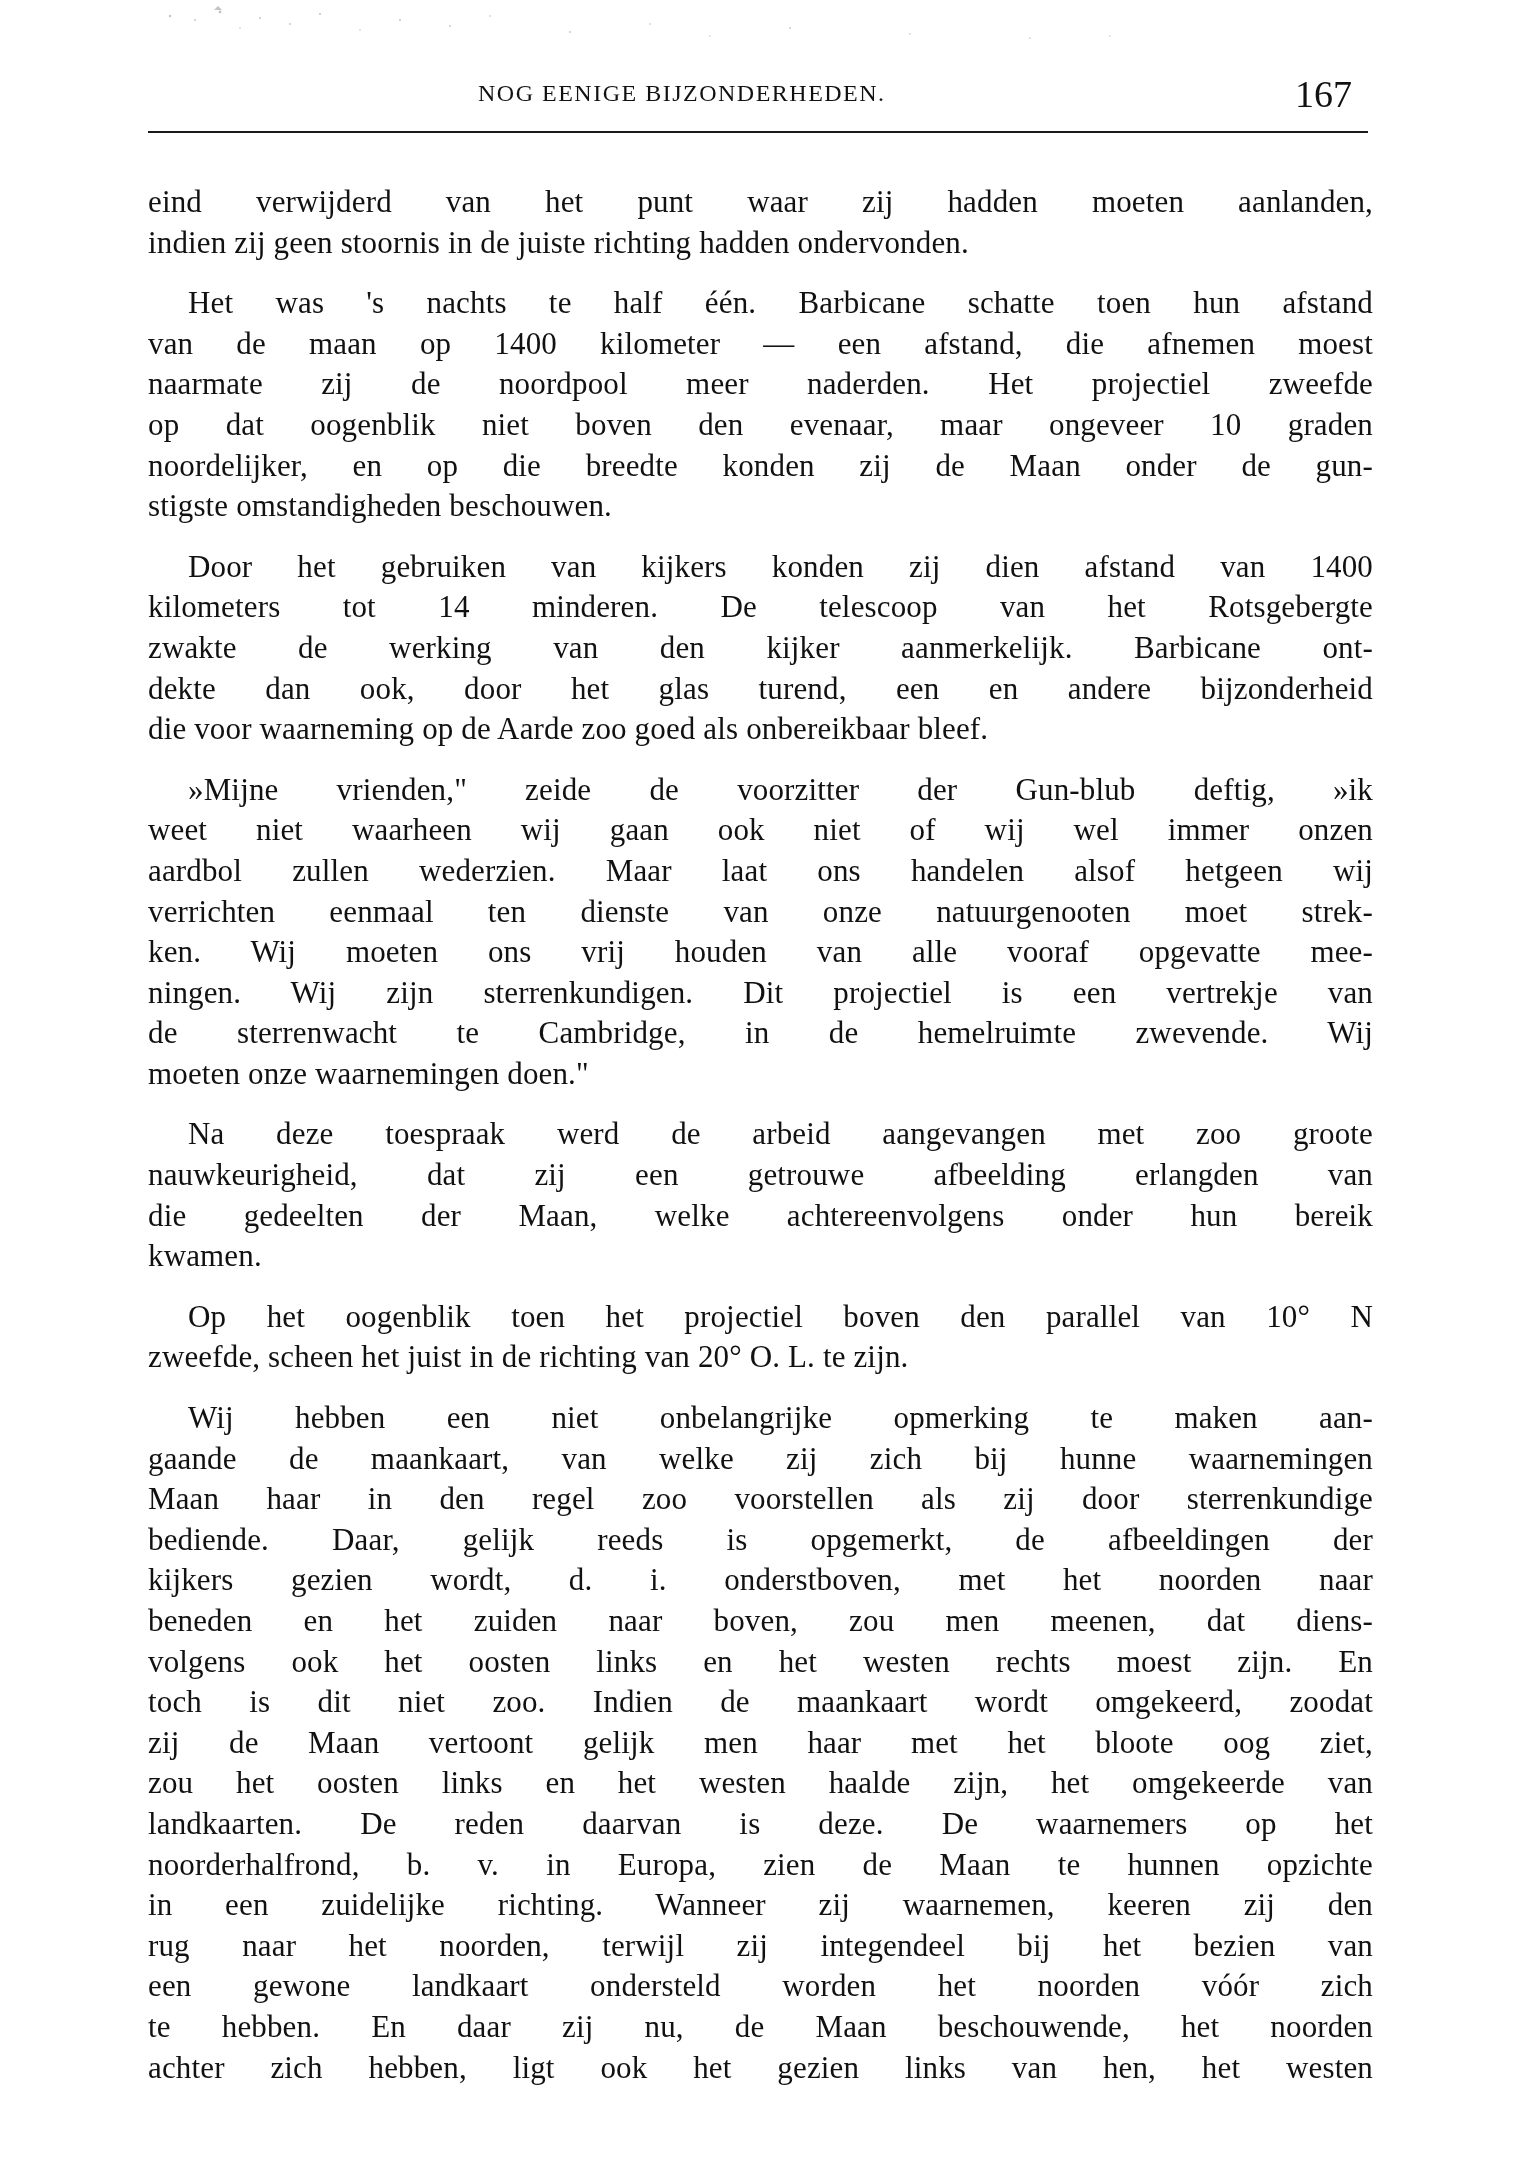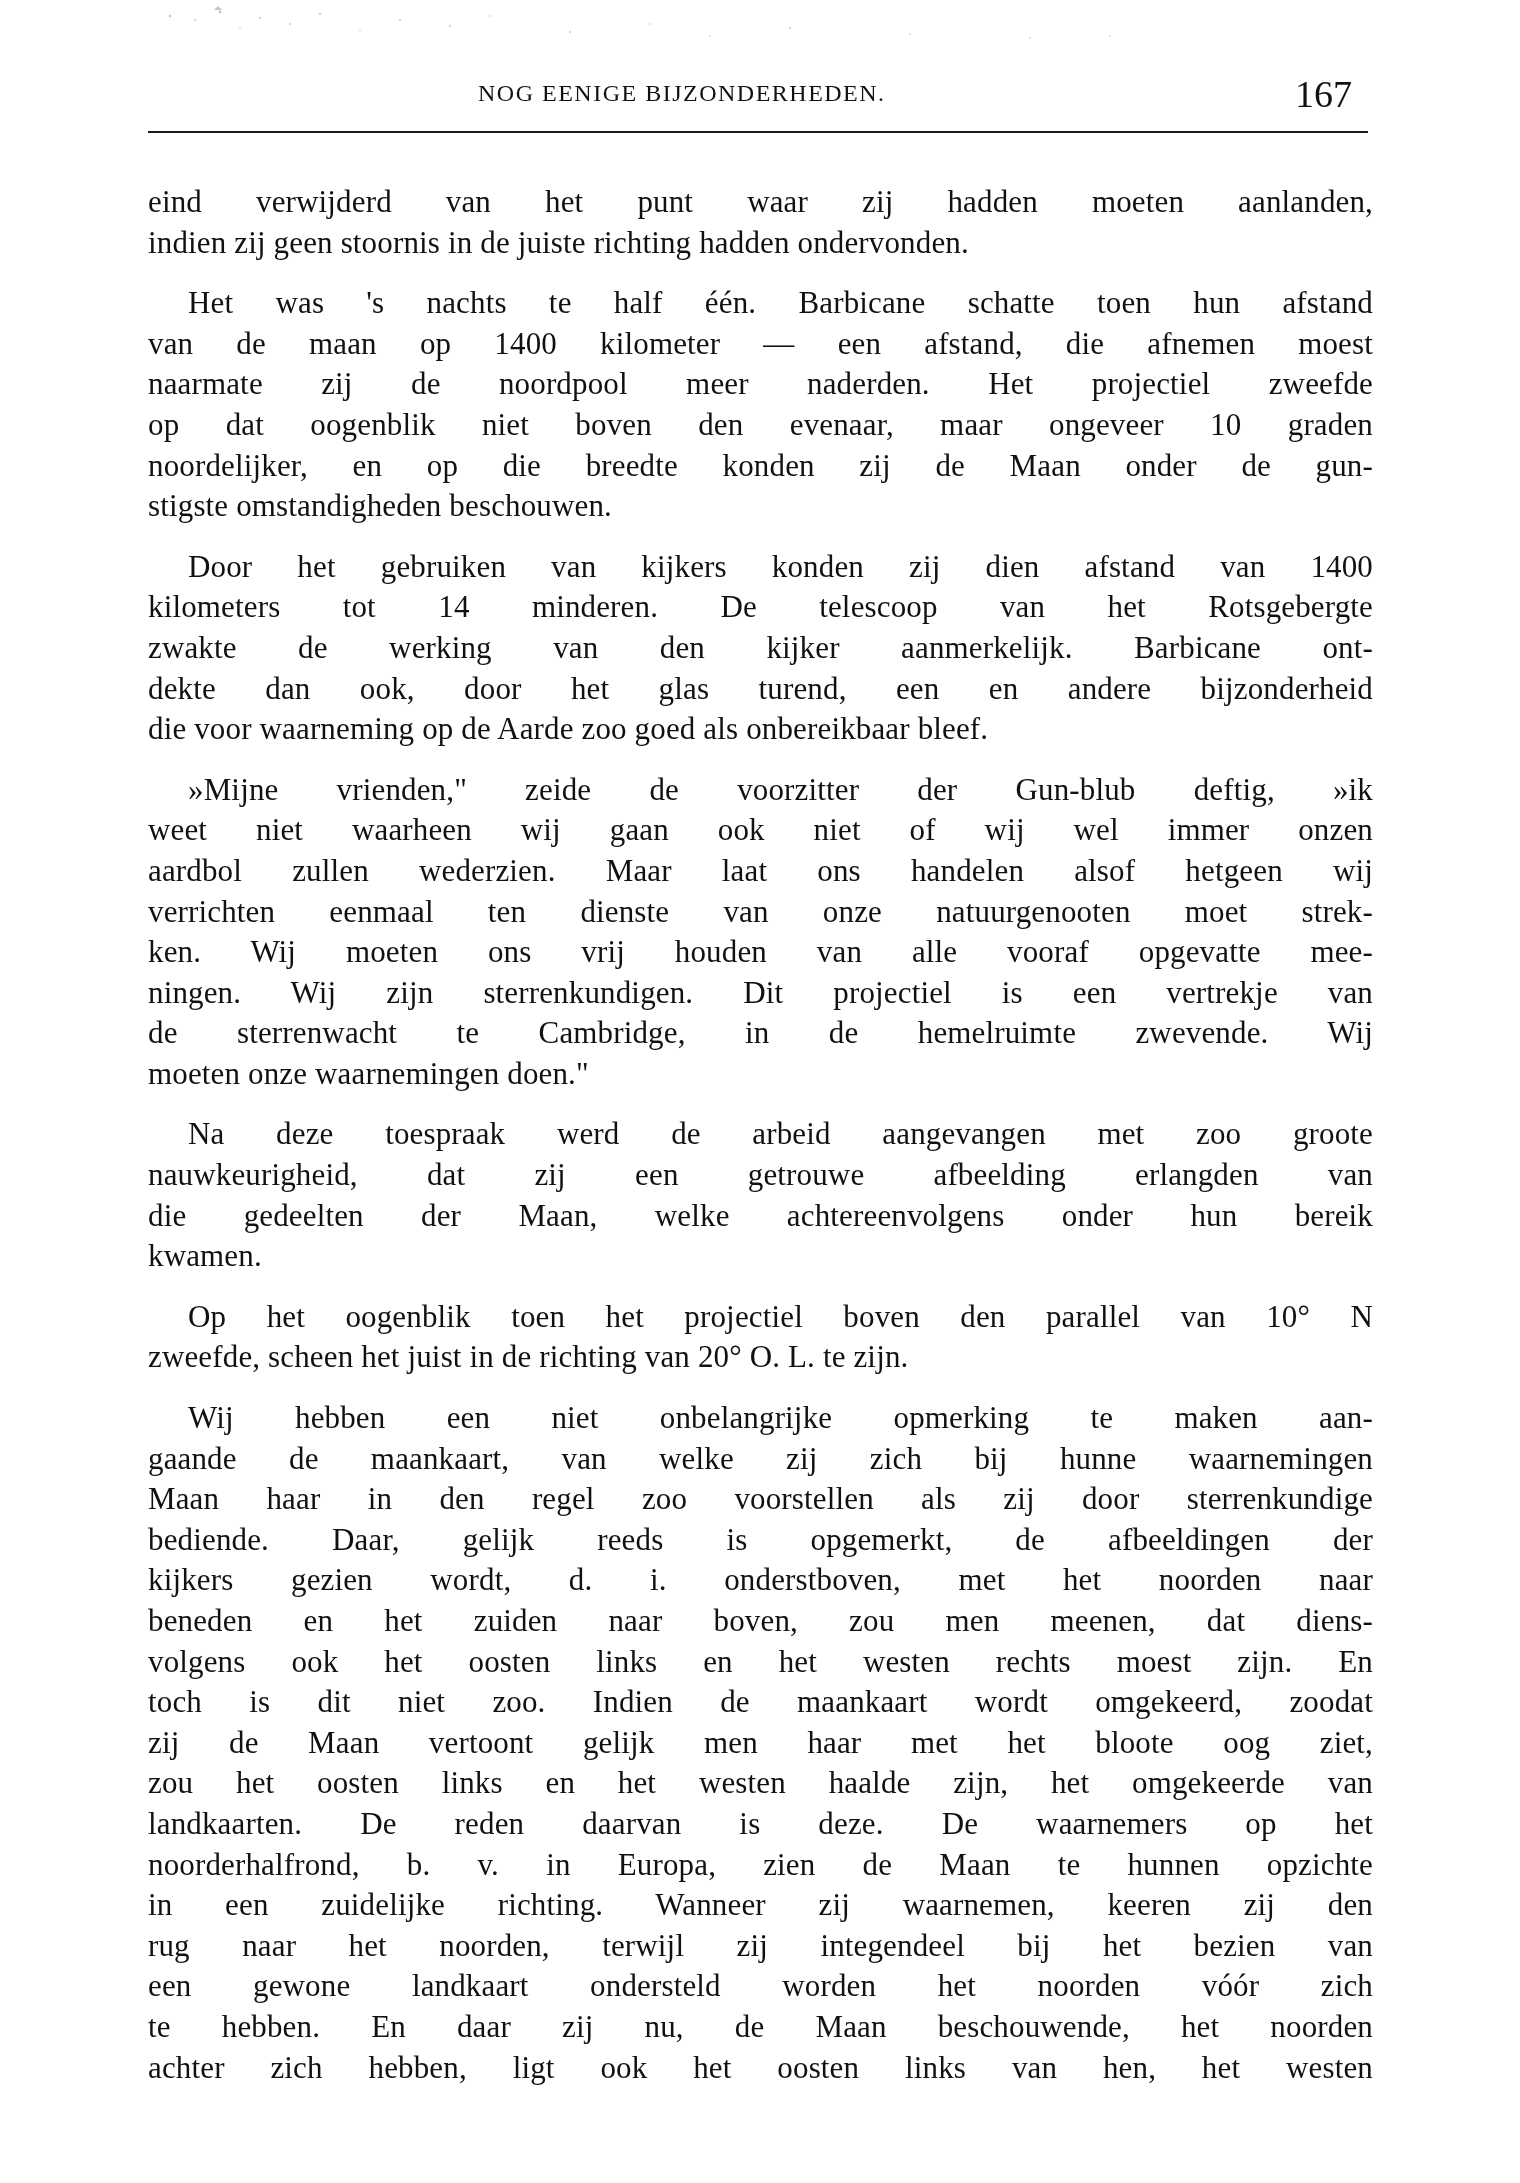--- a/index.html
+++ b/index.html
@@ -154,16 +154,16 @@
       <span class="line">volgens ook het oosten links en het westen rechts moest zijn. En</span>
       <span class="line">toch is dit niet zoo. Indien de maankaart wordt omgekeerd, zoodat</span>
       <span class="line">zij de Maan vertoont gelijk men haar met het bloote oog ziet,</span>
       <span class="line">zou het oosten links en het westen haalde zijn, het omgekeerde van</span>
       <span class="line">landkaarten. De reden daarvan is deze. De waarnemers op het</span>
       <span class="line">noorderhalfrond, b. v. in Europa, zien de Maan te hunnen opzichte</span>
       <span class="line">in een zuidelijke richting. Wanneer zij waarnemen, keeren zij den</span>
       <span class="line">rug naar het noorden, terwijl zij integendeel bij het bezien van</span>
       <span class="line">een gewone landkaart ondersteld worden het noorden vóór zich</span>
       <span class="line">te hebben. En daar zij nu, de Maan beschouwende, het noorden</span>
-      <span class="line">achter zich hebben, ligt ook het oosten links van hen, het westen</span>
+      <span class="line">achter zich hebben, ligt ook het gezien links van hen, het westen</span>
     </div>
 
 </div>
 
 </body></html>

